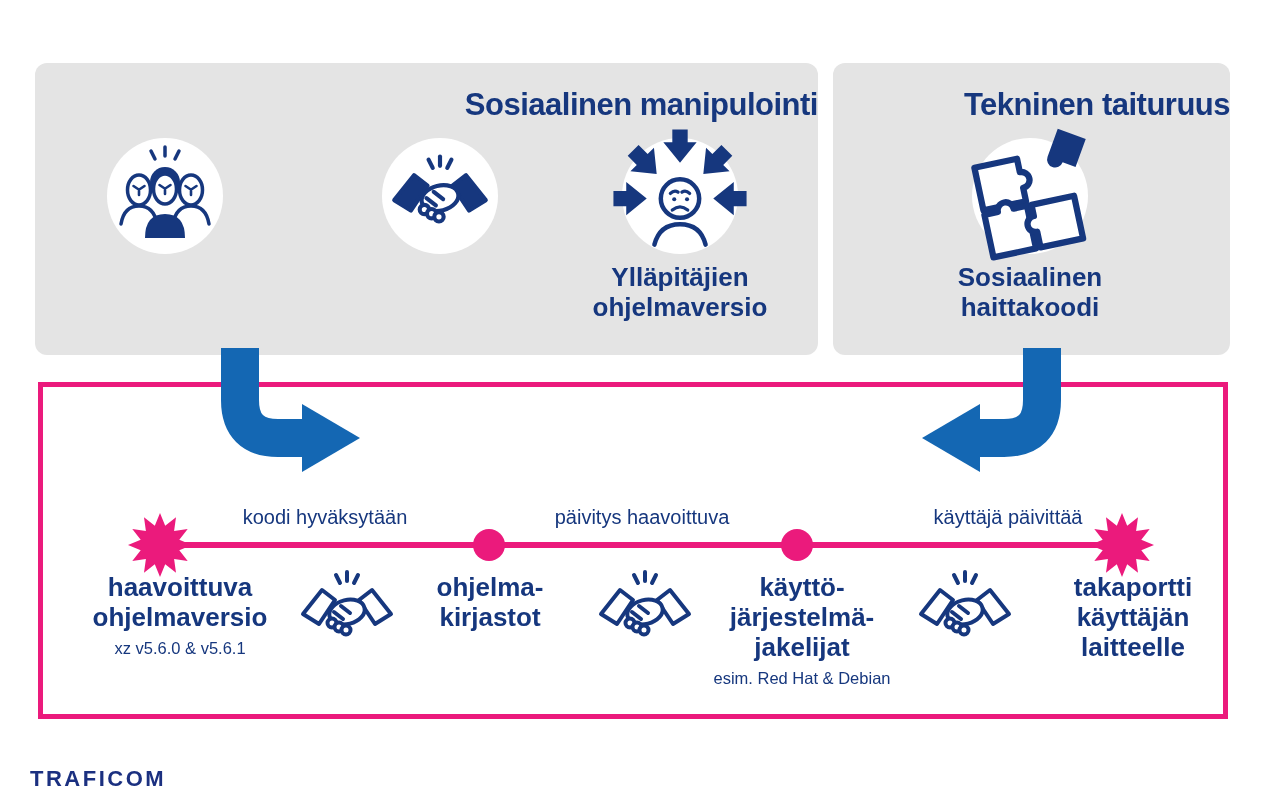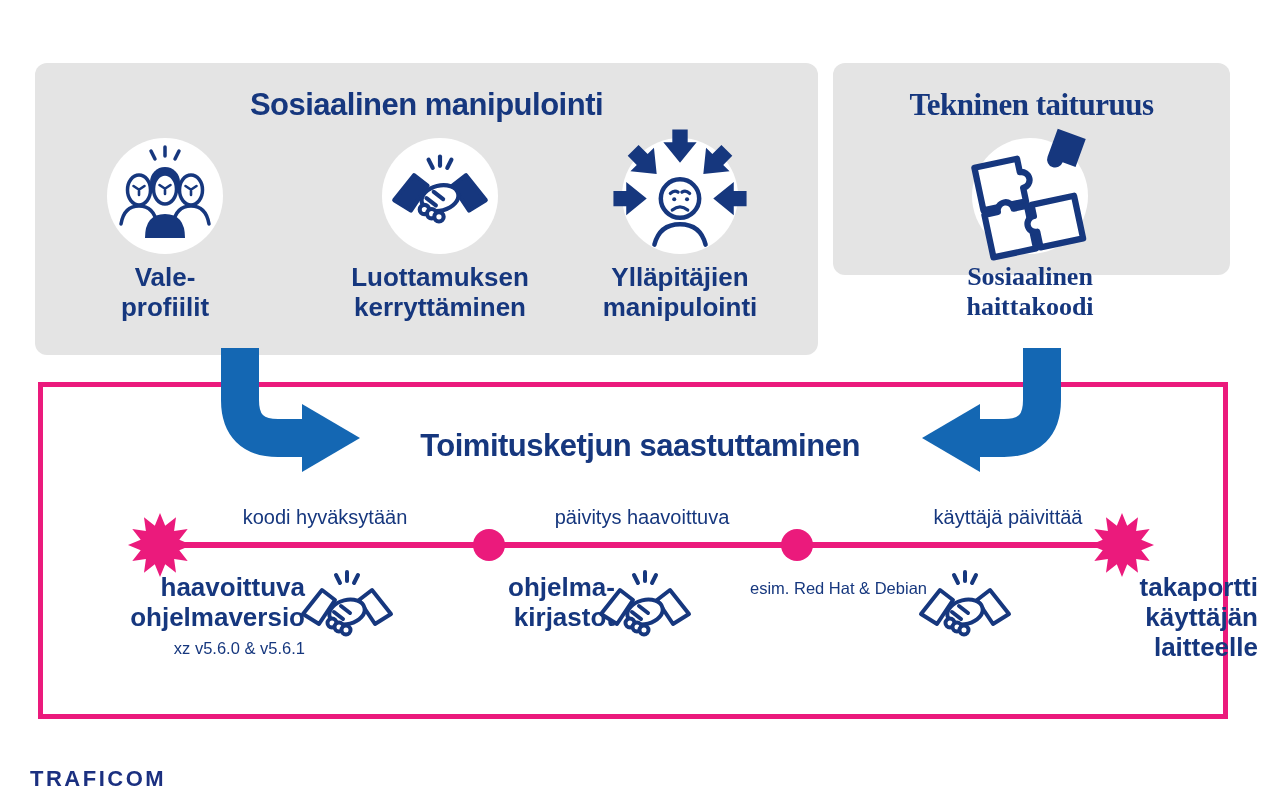--- a/index.html
+++ b/index.html
@@ -1,35 +1,35 @@
 <!DOCTYPE html>
 <html><head>
 <meta charset="utf-8">
 <style>
   html,body{margin:0;padding:0;background:#fff;}
   #stage{position:relative;width:1280px;height:791px;background:#ffffff;overflow:hidden;
          font-family:"Liberation Sans", sans-serif;color:#16377E;}
   .gbox{position:absolute;background:#E4E4E4;border-radius:12px;}
-  .gbox-title{position:absolute;top:24px;left:0;width:100%;text-align:center;
+  .gbox-title{position:absolute;top:24px;left:0;width:100%;text-align:right;
               font-size:31px;font-weight:700;letter-spacing:-0.5px;color:#16377E;}
   .gbox-item{position:absolute;top:75px;text-align:center;transform:translateX(-50%);width:290px;}
   .circle{width:116px;height:116px;border-radius:50%;background:#ffffff;position:relative;margin:0 auto;}
   .circle svg{position:absolute;left:50%;top:50%;transform:translate(-50%,-50%);overflow:visible;}
   .item-label{margin-top:8px;font-size:26px;line-height:1.17;font-weight:700;color:#16377E;}
   .ml{white-space:pre-line;}
   .arrow-svg{position:absolute;overflow:visible;}
   #supply-box{position:absolute;left:38px;top:382px;width:1180px;height:327px;border:5px solid #EB1A7C;background:#ffffff;}
   #supply-title{position:absolute;left:0;top:428px;width:1280px;text-align:center;
                 font-size:31px;font-weight:700;letter-spacing:-0.5px;color:#16377E;}
   .tl-line{position:absolute;left:160px;top:542px;width:962px;height:6px;background:#EB1A7C;}
   .tl-node{position:absolute;width:32px;height:32px;border-radius:50%;background:#EB1A7C;top:529px;}
   .tl-star{position:absolute;top:510px;}
   .edge-label{position:absolute;top:506px;transform:translateX(-50%);font-size:20px;font-weight:500;
               color:#16377E;white-space:nowrap;}
-  .stage-block{position:absolute;top:572px;transform:translateX(-50%);width:250px;text-align:right;}
+  .stage-block{position:absolute;top:572px;transform:translateX(-50%);width:250px;text-align:center;}
   .stage-label{font-size:26px;line-height:1.16;font-weight:700;color:#16377E;}
   .stage-sub{margin-top:7px;font-size:16.5px;font-weight:500;color:#16377E;}
   .tl-handshake{position:absolute;top:570px;transform:translateX(-50%);}
   #logo{position:absolute;left:30px;top:750px;font-size:22px;font-weight:800;
         letter-spacing:2.5px;color:#1B3080;margin-top:16px;}
 </style>
 </head>
 <body>
 
 <div id="stage">
@@ -103,46 +103,42 @@
 
   <div class="gbox" style="left:35px;top:63px;width:783px;height:292px;">
     <div class="gbox-title">Sosiaalinen manipulointi</div>
 
     <div class="gbox-item" style="left:130px;">
       <div class="circle">
         <svg width="100" height="100" viewBox="0 0 100 100">
             <use href="#masks"></use>
           </svg>
       </div>
-      <div class="item-label ml">Vale-
-profiilit</div>
     </div>
 
     <div class="gbox-item" style="left:405px;">
       <div class="circle">
         <svg width="104" height="84" viewBox="0 0 100 80">
             <use href="#hs-filled"></use>
           </svg>
       </div>
-      <div class="item-label ml">Luottamuksen
-kerryttäminen</div>
     </div>
 
     <div class="gbox-item" style="left:645px;">
       <div class="circle">
         <svg width="128" height="128" viewBox="0 0 100 100">
             <use href="#pressure"></use>
           </svg>
       </div>
       <div class="item-label ml">Ylläpitäjien
-manipulointi</div>
-    </div>
-  </div>
-
-  <div class="gbox" style="left:833px;top:63px;width:397px;height:212px;font-family:Liberation Serif, serif;">
+ohjelmaversio</div>
+    </div>
+  </div>
+
+  <div class="gbox" style="left:833px;top:63px;width:397px;height:292px;">
     <div class="gbox-title">Tekninen taituruus</div>
     <div class="gbox-item" style="left:197px;">
       <div class="circle">
         <svg width="126" height="126" viewBox="0 0 110 110">
             <use href="#puzzle"></use>
           </svg>
       </div>
       <div class="item-label ml">Sosiaalinen
 haittakoodi</div>
     </div>
@@ -152,21 +148,20 @@
 
   <svg class="arrow-svg" style="left:202px;top:350px;" width="170" height="135" viewBox="0 0 170 135">
     <path d="M38,-2 V50 Q38,88 76,88 H102" fill="none" stroke="#1467B3" stroke-width="38"></path>
     <polygon points="100,54 100,122 158,88" fill="#1467B3"></polygon>
   </svg>
   <svg class="arrow-svg" style="left:910px;top:350px;" width="170" height="135" viewBox="0 0 170 135">
     <path d="M132,-2 V50 Q132,88 94,88 H68" fill="none" stroke="#1467B3" stroke-width="38"></path>
     <polygon points="70,54 70,122 12,88" fill="#1467B3"></polygon>
   </svg>
 
-  <div id="supply-title">Toimitusketjun saastuttaminen</div>
 
   <div class="tl-line"></div>
   <svg class="tl-star" style="left:125px;" width="70" height="70" viewBox="0 0 70 70">
       <use href="#star12" fill="#EB1A7C"></use>
     </svg>
   <svg class="tl-star" style="left:1087px;" width="70" height="70" viewBox="0 0 70 70">
       <use href="#star12" fill="#EB1A7C"></use>
     </svg>
   <div class="tl-node" style="left:473px;"></div>
   <div class="tl-node" style="left:781px;"></div>
@@ -188,20 +183,23 @@
   <div class="stage-block" style="left:490px;">
     <div class="stage-label ml">ohjelma-
 kirjastot</div>
   </div>
 
   <svg class="tl-handshake" style="left:645px;" width="100" height="80" viewBox="0 0 100 80">
       <use href="#hs-outline"></use>
     </svg>
 
   <div class="stage-block" style="left:802px;">
+    <div class="stage-label ml">käyttö-
+järjestelmä-
+jakelijat</div>
     <div class="stage-sub">esim. Red Hat &amp; Debian</div>
   </div>
 
   <svg class="tl-handshake" style="left:965px;" width="100" height="80" viewBox="0 0 100 80">
       <use href="#hs-outline"></use>
     </svg>
 
   <div class="stage-block" style="left:1133px;">
     <div class="stage-label ml">takaportti
 käyttäjän

